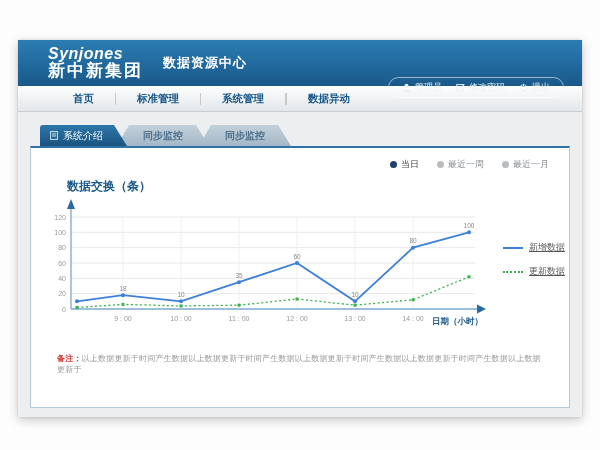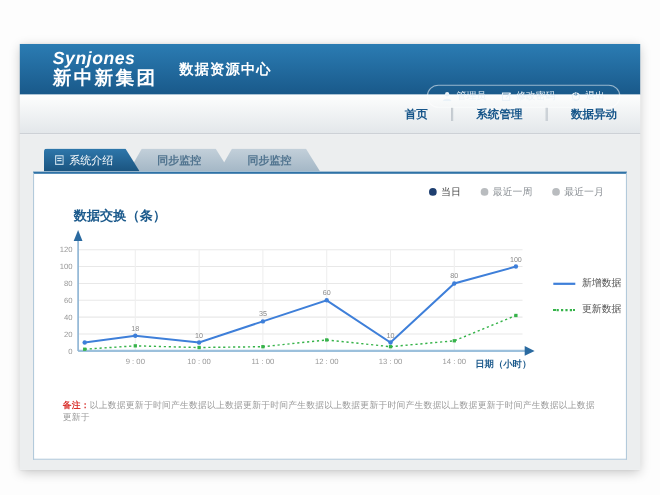--- a/index.html
+++ b/index.html
@@ -15,22 +15,22 @@
   .logo-en { font-size: 16px; font-weight: bold; font-style: italic; letter-spacing: .5px; }
   .logo-cn { font-size: 17px; font-weight: bold; letter-spacing: 2px; }
   .app-title { color: #fff; font-size: 13px; font-weight: bold; margin-left: 20px; letter-spacing: 1px; }
   .user-pill { margin-left: auto; display: flex; align-items: center; gap: 14px;
     border: 1px solid rgba(255,255,255,.55); border-radius: 11px; padding: 3px 13px;
     color: #eaf2f8; font-size: 9px; margin-top: 48px; }
   .pill-item { display: flex; align-items: center; gap: 4px; cursor: pointer; white-space: nowrap; }
   .pill-item svg { display: block; }
 
   
-  .navbar { height: 36px; background: linear-gradient(#fdfefe, #e3e7ea);
-    border-bottom: 1px solid #c8cdd2; display: flex; align-items: center; padding-left: 34px; justify-content: flex-end; }
+  .navbar { height: 26px; background: linear-gradient(#fdfefe, #e3e7ea);
+    border-bottom: 1px solid #c8cdd2; display: flex; align-items: center; padding-left: 34px; }
   .nav-item { font-size: 10.5px; font-weight: bold; color: #17568a; padding: 0 21px;
     text-decoration: none; cursor: pointer; }
   .nav-sep { width: 1px; height: 12px; background: #c4cad0; }
 
   
   .content { background: #eceeef; padding: 13px 12px 9px; }
   .tabs { display: flex; margin-left: 10px; height: 21px; align-items: flex-end; }
   .tab { height: 21px; display: flex; align-items: center; font-size: 10px; cursor: pointer; }
   .tab.active { background: linear-gradient(#2e77ab, #1a547f); color: #fff; font-weight: normal;
     padding: 0 24px 0 10px; gap: 5px; z-index: 2;
@@ -49,21 +49,21 @@
     align-items: center; font-size: 9px; }
   .radio { display: flex; align-items: center; gap: 4px; cursor: pointer; color: #8a8f94; }
   .radio .dot { width: 7px; height: 7px; border-radius: 50%; background: #b9bcbf; }
   .radio.selected { color: #444; }
   .radio.selected .dot { background: #1e3f70; }
 
   .ylabel { margin: 20px 0 2px 36px; font-size: 12px; font-weight: bold; color: #1c5a8c; }
   .chart-row { display: flex; padding-left: 14px; }
   #chart-svg { width: 446px; height: 134px; flex: none; }
   .legend { padding-top: 44px; margin-left: 12px; font-size: 9px; color: #555; }
-  .legend-item { display: flex; align-items: center; gap: 6px; margin-bottom: 11px; white-space: nowrap; }
+  .legend-item { display: flex; align-items: center; gap: 6px; margin-bottom: 11px; white-space: nowrap; text-decoration: underline; }
   .swatch { width: 20px; border-top-width: 2px; height: 0; }
   .swatch.solid  { border-top-style: solid; }
   .swatch.dotted { border-top-style: dotted; }
 
   .note { margin: 22px 26px 0; font-size: 8px; color: #9a9a9a; letter-spacing: .2px; }
   .note-prefix { color: #d9302c; font-weight: bold; }
 </style>
 </head>
 <body>
 
@@ -104,20 +104,21 @@
             </svg>
         </span>
         <span>退出</span>
       </span>
     </div>
   </header>
 
   <nav class="navbar">
     <a class="nav-item">首页</a>
     <span class="nav-sep"></span>
+    <a class="nav-item">标准管理</a>
     <span class="nav-sep"></span>
     <a class="nav-item">系统管理</a>
     <span class="nav-sep"></span>
     <span class="nav-sep"></span>
     <a class="nav-item">数据异动</a>
   </nav>
 
   <div class="content">
 
     <div class="tabs">

